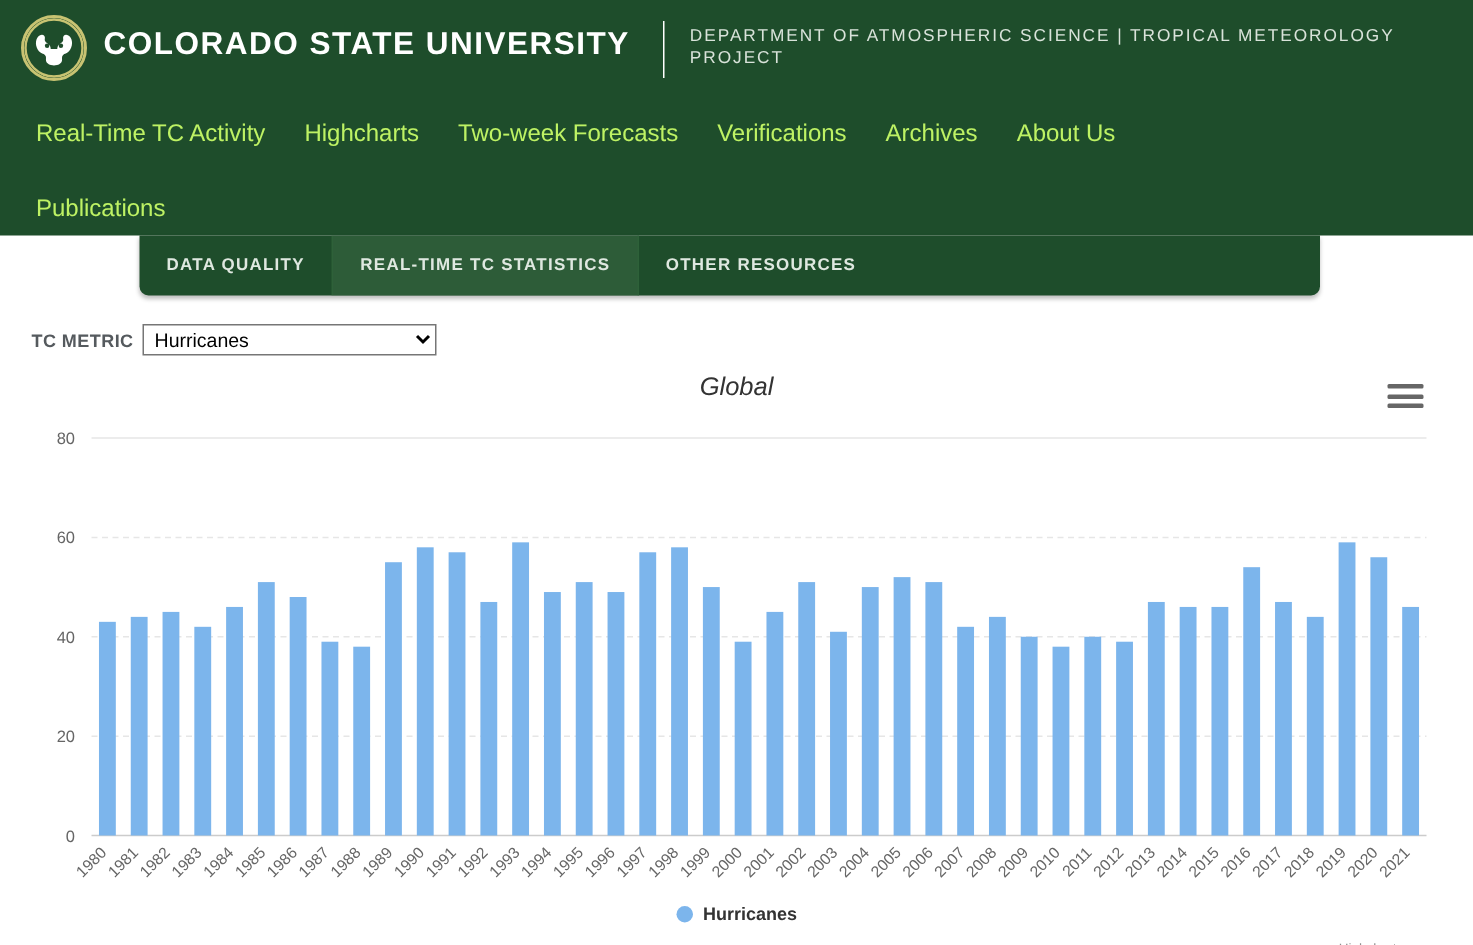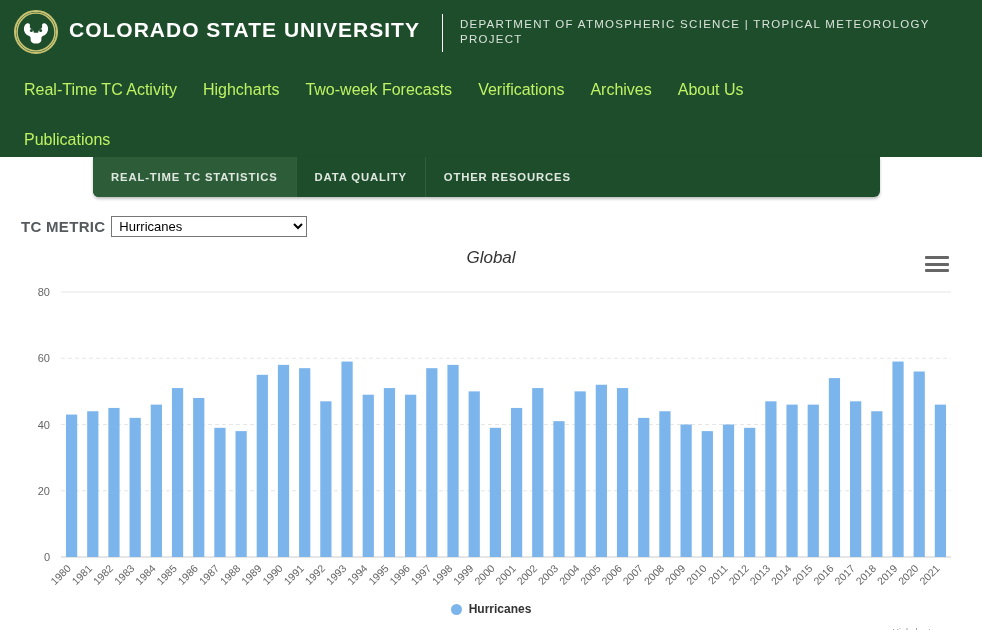--- a/index.html
+++ b/index.html
@@ -124,21 +124,21 @@
   #control-row {
     position: absolute;
     top: 216px;
     left: 0;
     width: 982px;
     display: flex;
     align-items: center;
     padding-left: 21px;
   }
   #metric-label {
-    font-size: 15px;
+    font-size: 12px;
     font-weight: bold;
     color: #555a5e;
     letter-spacing: 0.3px;
     margin-right: 6px;
     white-space: nowrap;
   }
   #metric-select {
     font-family: "Liberation Sans", sans-serif;
     font-size: 13px;
     width: 196px;
@@ -262,22 +262,22 @@
       <li style="flex-basis:100%;height:0;"></li>
       <li>
           <a href="#">Publications</a>
         </li>
     </ul>
   </nav>
 </div>
 
 <div id="subtab-wrap">
   <div id="subtabs">
+    <div class="subtab">DATA QUALITY</div>
     <div class="subtab active">REAL-TIME TC STATISTICS</div>
-    <div class="subtab">DATA QUALITY</div>
     <div class="subtab">OTHER RESOURCES</div>
   </div>
 </div>
 
 <div id="control-row">
   <span id="metric-label">TC METRIC</span>
   <select id="metric-select"><option value="Hurricanes">Hurricanes</option></select>
 </div>
 
 <div id="chart-area">

